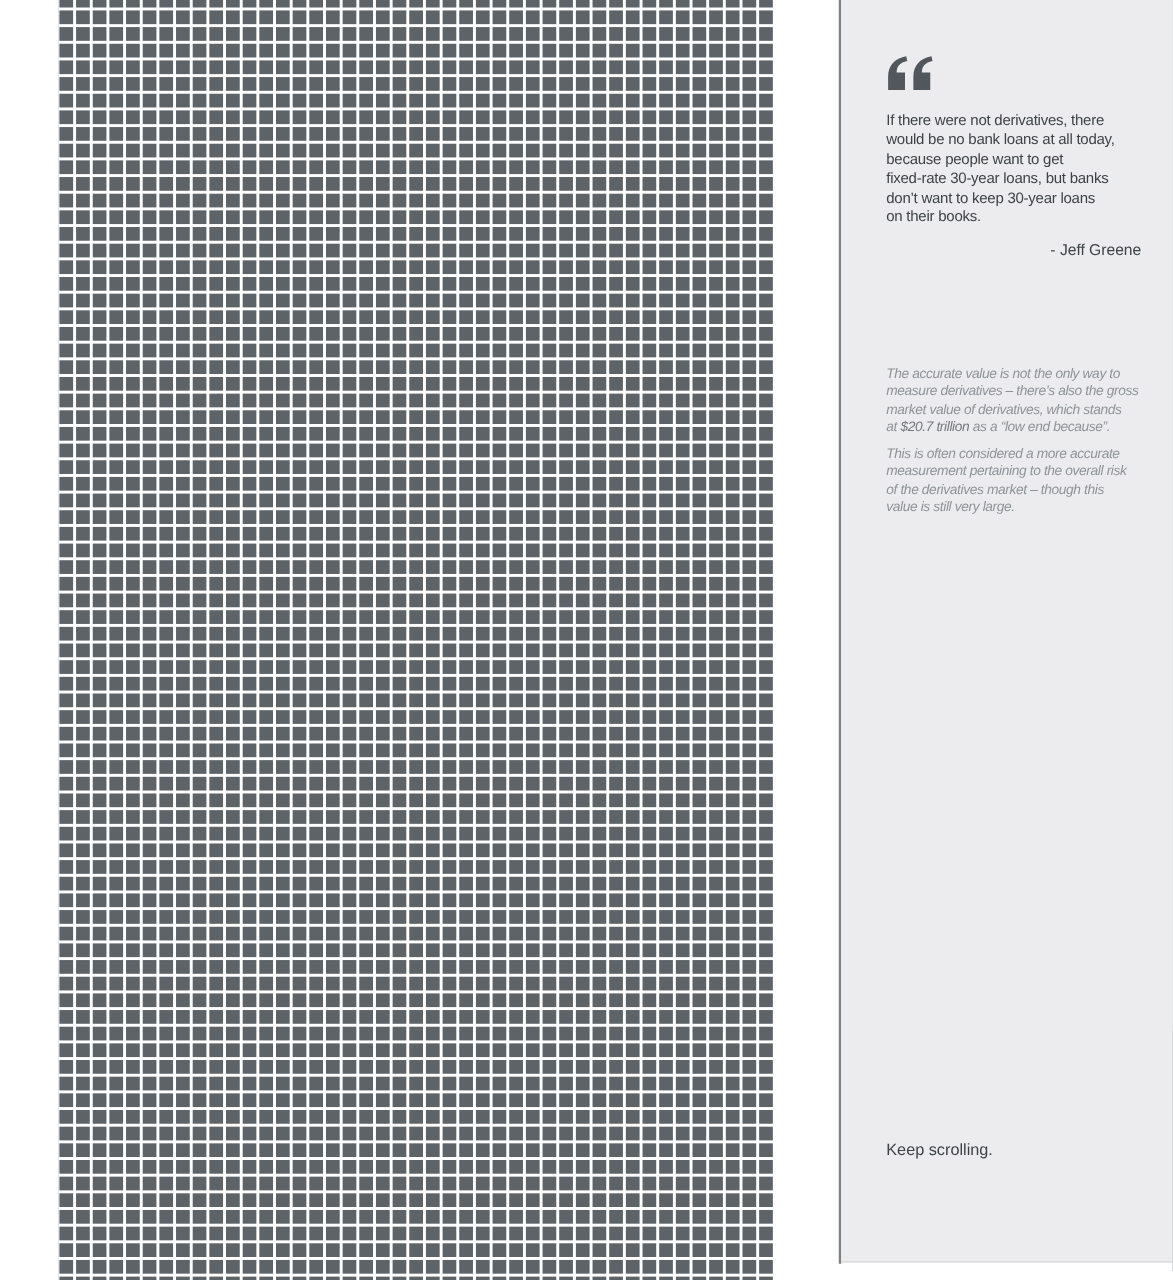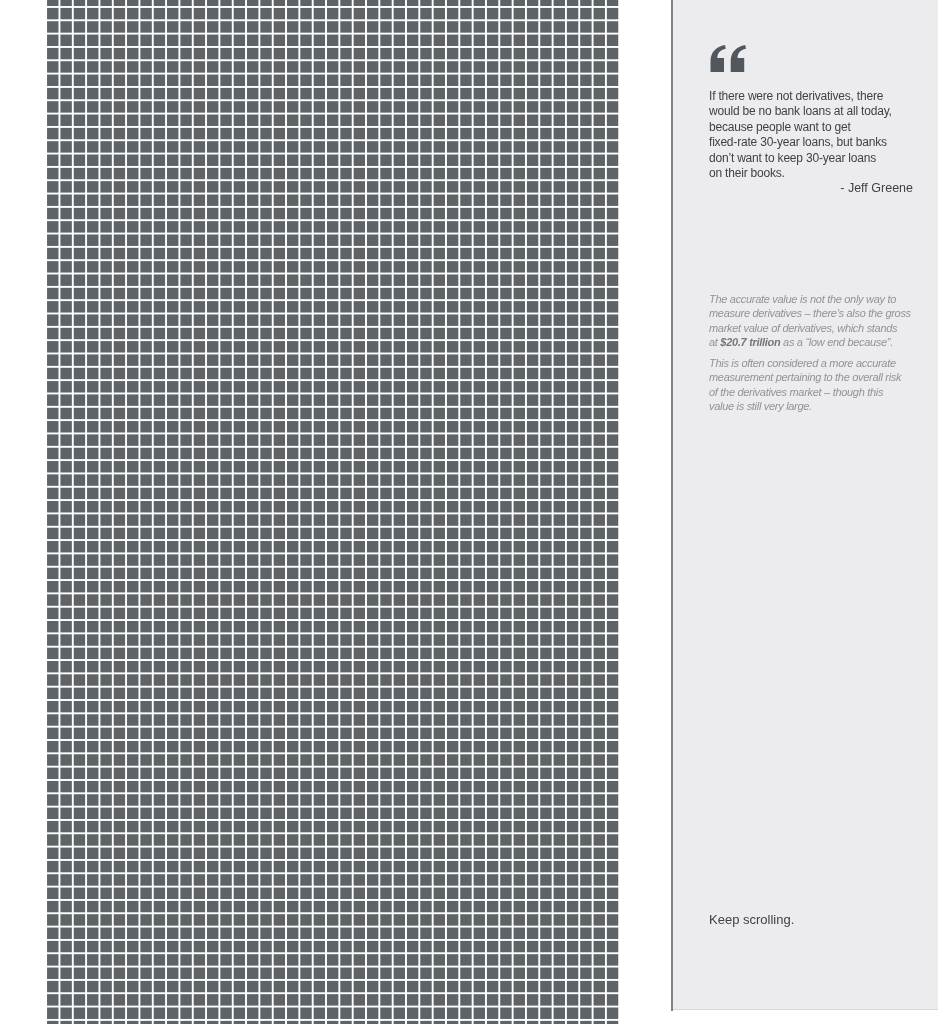--- a/index.html
+++ b/index.html
@@ -64,38 +64,38 @@
     width: 232px;
     font-size: 12px;
     line-height: 15.4px;
     letter-spacing: -0.2px;
     color: #3e4246;
     white-space: pre-line;
   }
   .attribution {
     position: absolute;
     right: 25px;
-    top: 168px;
+    top: 180px;
     font-size: 12.5px;
     color: #3e4246;
     text-align: center;
   }
   .note {
     position: absolute;
     left: 36px;
     width: 232px;
     font-size: 11px;
     line-height: 14.3px;
     letter-spacing: -0.3px;
     font-style: italic;
     color: #8e9398;
     white-space: pre-line;
   }
   .note strong {
-    font-weight: bold;
+    font-weight: normal;
     color: #74787d;
   }
   .note-1 { top: 292px; }
   .note-2 { top: 356px; }
   .footer-hint {
     position: absolute;
     left: 36px;
     top: 899px;
     font-size: 13px;
     color: #3e4246;

